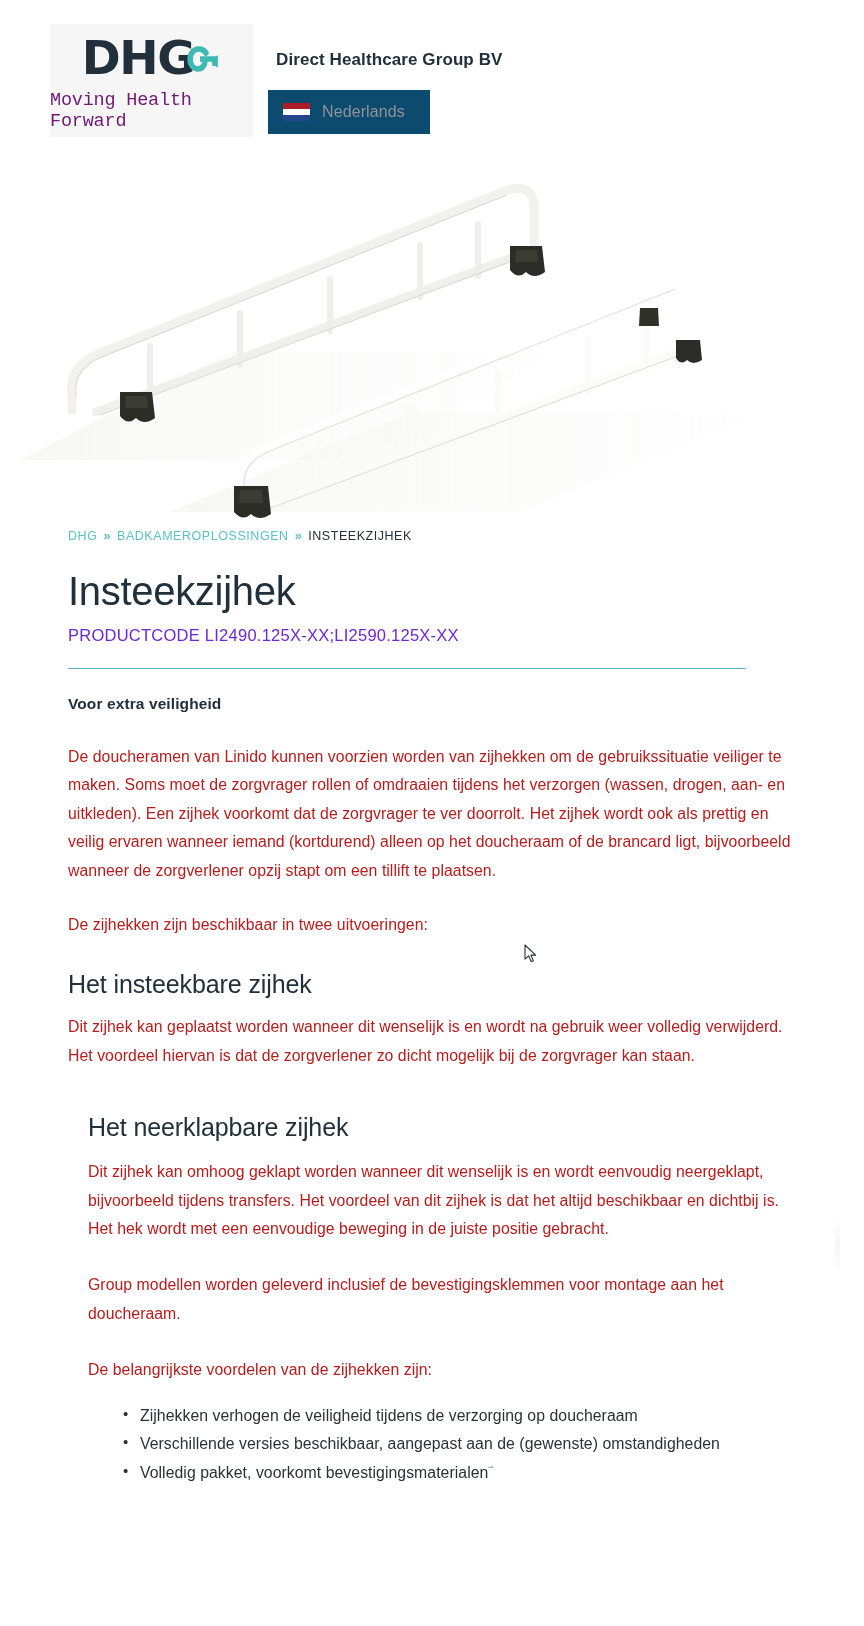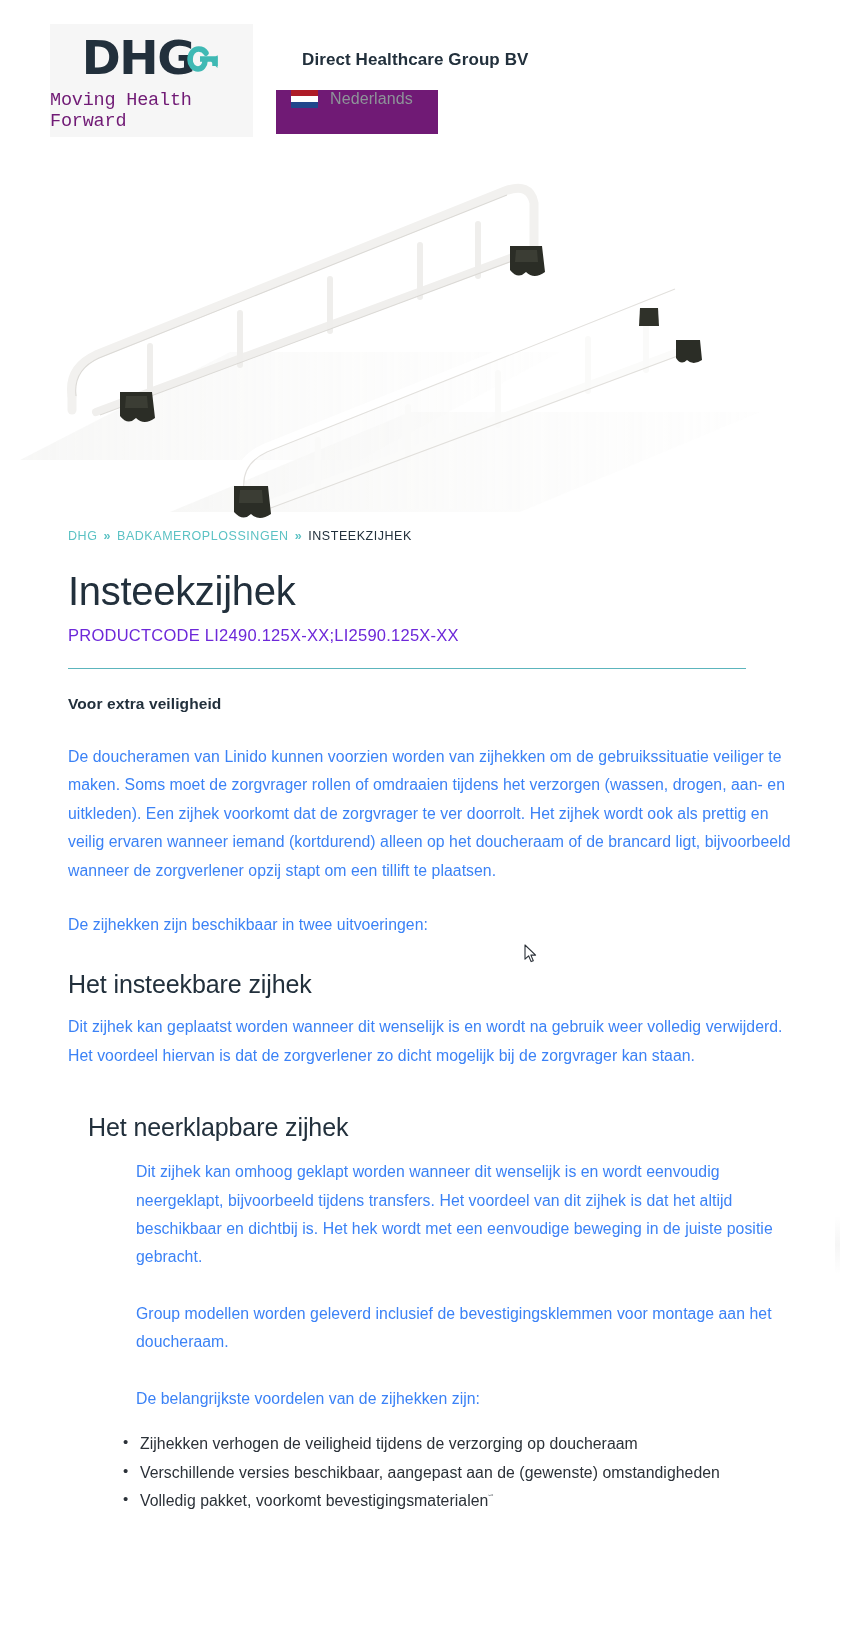--- a/index.html
+++ b/index.html
@@ -56,33 +56,34 @@
   .logo-tagline {
     font-family: Liberation Mono, monospace;
     font-size: 18.5px;
     color: #701a75;
     margin-top: 6px;
     letter-spacing: -0.2px;
   }
 
   .company-name {
     position: absolute;
-    left: 302px; top: 50px;
+    left: 276px; top: 50px;
     font-size: 17px;
     font-weight: 700;
     color: #22303c;
     letter-spacing: 0.1px;
     white-space: nowrap;
   }
   .lang-switcher {
     position: absolute;
-    left: 276px; top: 90px;
+    left: 268px; top: 90px;
     width: 162px; height: 44px;
-    background: #701a75;
+    background: #0c4a6e;
     display: flex;
+    align-items: center;
     padding-left: 15px;
     cursor: pointer;
   }
   .flag-nl {
     width: 27px; height: 18px;
     display: block;
     border: 0;
     flex: 0 0 auto;
   }
   .flag-nl span { display: block; height: 6px; }
@@ -155,38 +156,38 @@
     font-size: 15.5px;
     font-weight: 700;
     color: #22303c;
     margin: 0 0 30px 0;
     letter-spacing: 0.1px;
   }
 
   p.body {
     font-size: 15.8px;
     line-height: 1.80;
-    color: #3b82f6;
+    color: #b91c1c;
     margin: 0 0 26px 0;
     letter-spacing: 0.05px;
   }
 
   h2.section-title {
     font-family: "Liberation Sans", sans-serif;
     font-weight: 400;
     font-size: 25px;
     color: #22303c;
     margin: 30px 0 14px 0;
     line-height: 1.2;
     letter-spacing: -0.1px;
   }
 
   .indent-block { padding-left: 20px; margin-top: 42px; }
   .indent-block h2.section-title { margin: 0 0 16px 0; }
-  .indent-block p.body { margin-bottom: 28px; margin-left: 48px; }
+  .indent-block p.body { margin-bottom: 28px; }
 
   ul.benefits {
     margin: 18px 0 0 0;
     padding-left: 52px;
     list-style: none;
   }
   ul.benefits li {
     font-size: 15.8px;
     line-height: 1.62;
     color: #2b3138;

